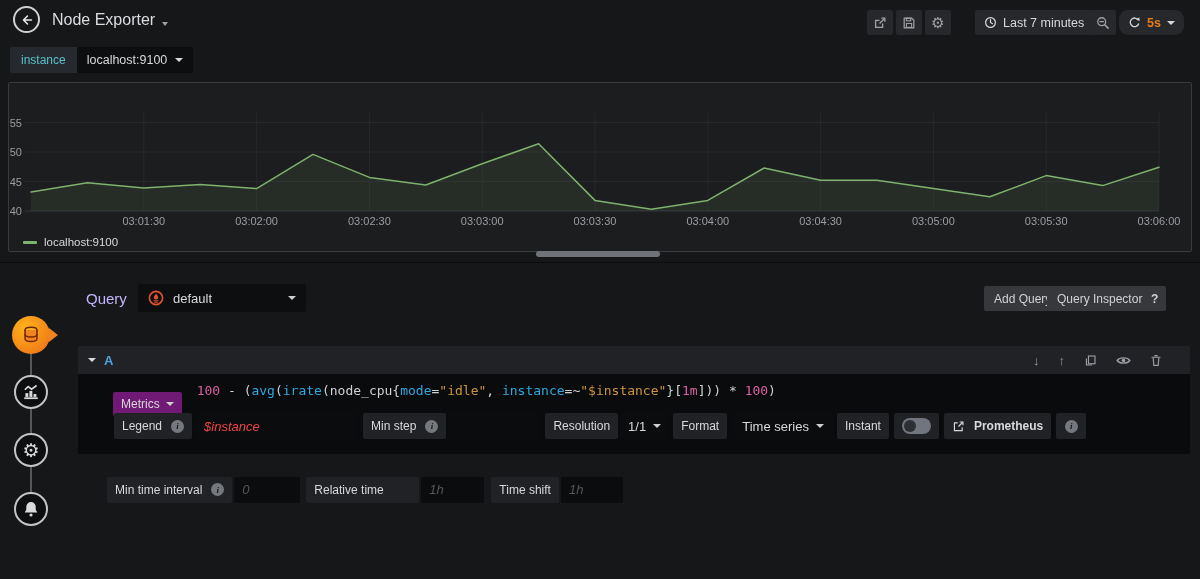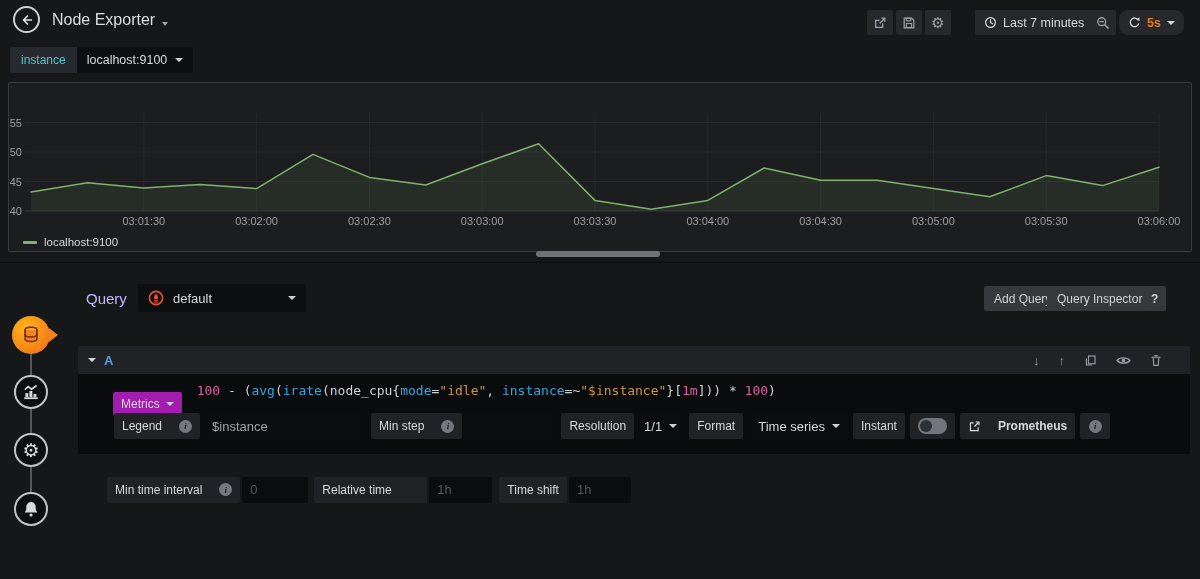--- a/index.html
+++ b/index.html
@@ -55,32 +55,32 @@
     font-weight:500; height:25px; padding:0 10px; display:flex; align-items:center; }
 
   .rowA-head { background:#202226; border-radius:2px 2px 0 0; display:flex; align-items:center; padding:0 10px; }
   .refid { color:#4aa3e0; font-size:13px; font-weight:700; margin-left:8px; }
   .rowA-icons { margin-left:auto; display:flex; align-items:center; gap:19px; padding-right:18px;
     color:#9b9ea3; font-size:13px; }
   .rowA-icons > span { cursor:pointer; display:flex; align-items:center; }
   .rowA-body { background:#0a0b0d; }
 
   .metrics-line { display:flex; align-items:center; padding-left:35px; margin-top:4px; height:25px; }
-  .metrics-btn { background:#a21caf; border:none; border-radius:2px; color:#d8d9da; font-size:12px;
+  .metrics-btn { background:#701a75; border:none; border-radius:2px; color:#d8d9da; font-size:12px;
     font-weight:500; height:24px; padding:0 8px; display:flex; align-items:center; gap:6px;margin-top:27px; }
   .expr { margin-left:15px; font-family:"DejaVu Sans Mono","Liberation Mono",monospace; font-size:13px;
     white-space:nowrap; cursor:text; }
   .tok-pln { color:#ced1d3; } .tok-num { color:#d9609f; } .tok-fn { color:#2fa8e0; }
   .tok-attr { color:#2fa8e0; } .tok-str { color:#cc9440; }
 
   .opts { display:flex; align-items:center; margin-top:10px; height:26px; }
   .chip { background:#202226; color:#d8d9da; font-size:12px; font-weight:500; height:26px;
-    border-radius:2px; display:flex; align-items:center; gap:17px; padding:0 8px; white-space:nowrap; }
-  .ginput { background:#0b0c0e; border:none; border-radius:2px; height:26px; color:#a3a3a3;
-    font-size:13px; padding:0 8px; font-family:inherit; }
+    border-radius:2px; display:flex; align-items:center; gap:9px; padding:0 8px; white-space:nowrap; }
+  .ginput { background:#0b0c0e; border:none; border-radius:2px; height:26px; color:#ef4444;
+    font-size:13px; padding:0 8px; font-family:inherit;font-style:italic; }
   .ginput::placeholder { color:#55575b; }
   .selbtn { background:#0b0c0e; border:none; border-radius:2px; height:26px; color:#d8d9da;
     font-size:13px; padding:0 8px; display:flex; align-items:center; gap:7px; white-space:nowrap; }
   .info { width:13px; height:13px; border-radius:50%; background:#75797e; color:#17181a;
     font-size:9px; font-weight:700; display:inline-flex; align-items:center; justify-content:center;
     font-family:"Liberation Serif","DejaVu Serif",serif; font-style:italic; flex:none; }
   .info::after { content:"i"; }
   .toggle { width:34px; height:16px; border-radius:8px; background:#71767e; position:relative;
     display:inline-block; cursor:pointer; }
   .toggle .knob { position:absolute; left:2px; top:2px; width:12px; height:12px; border-radius:50%;

